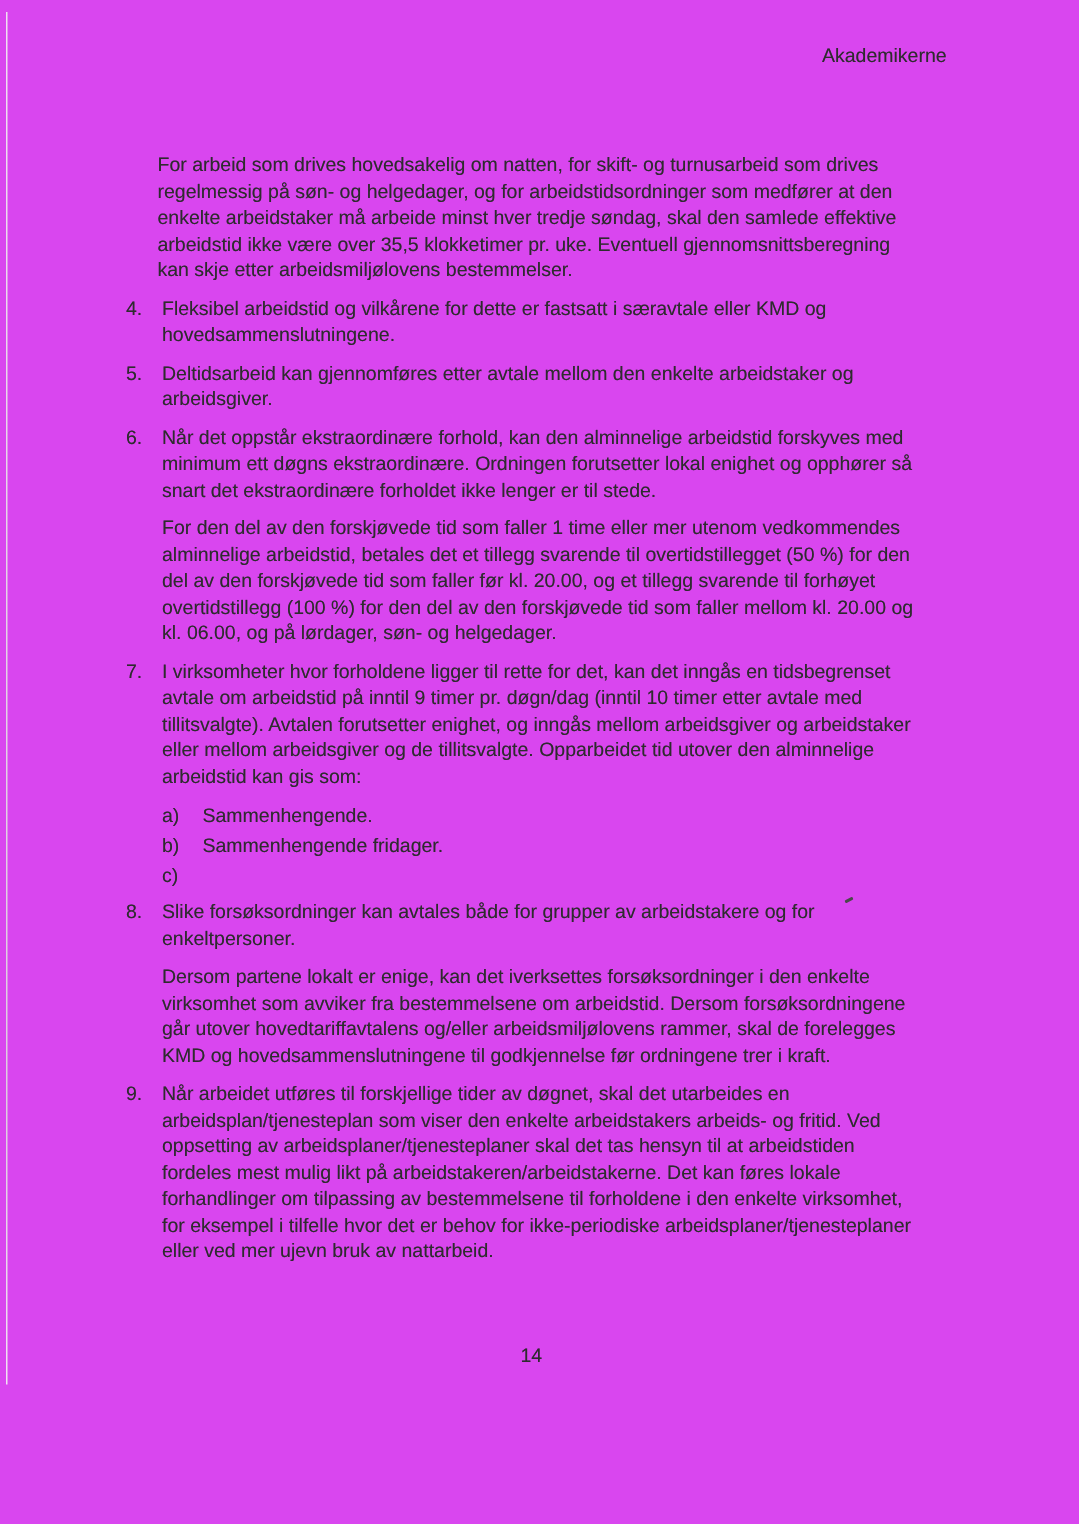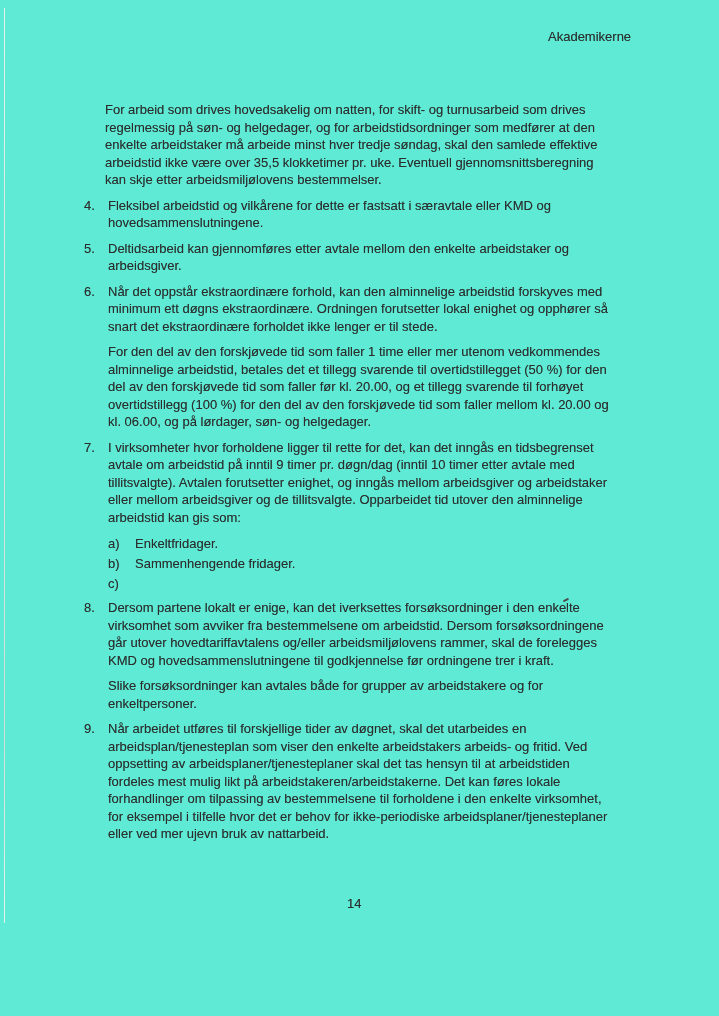--- a/index.html
+++ b/index.html
@@ -4,21 +4,21 @@
 <style>
   html, body {
     margin: 0;
     padding: 0;
     background: #ffffff;
   }
   .page {
     position: relative;
     width: 719px;
     height: 1016px;
-    background: #5eead4;
+    background: #d946ef;
     overflow: hidden;
     font-family: "Liberation Sans", "DejaVu Sans", sans-serif;
     color: #2d2d2d;
   }
   .scan-edge {
     position: absolute;
     left: 4px;
     top: 8px;
     width: 1px;
     height: 915px;
@@ -144,42 +144,42 @@
       <span class="num-col">7.</span>
       <div class="item-body">
         <p class="para">I virksomheter hvor forholdene ligger til rette for det, kan det inngås en tidsbegrenset
 avtale om arbeidstid på inntil 9 timer pr. døgn/dag (inntil 10 timer etter avtale med
 tillitsvalgte). Avtalen forutsetter enighet, og inngås mellom arbeidsgiver og arbeidstaker
 eller mellom arbeidsgiver og de tillitsvalgte. Opparbeidet tid utover den alminnelige
 arbeidstid kan gis som:</p>
         <div class="sub-list">
           <div class="sub-item">
             <span class="sub-label">a)</span>
-            <span class="sub-text">Enkeltfridager.</span>
+            <span class="sub-text">Sammenhengende.</span>
           </div>
           <div class="sub-item">
             <span class="sub-label">b)</span>
             <span class="sub-text">Sammenhengende fridager.</span>
           </div>
           <div class="sub-item">
             <span class="sub-label">c)</span>
           </div>
         </div>
       </div>
     </div>
 
     <div class="list-item">
       <span class="num-col">8.</span>
       <div class="item-body">
+        <p class="para">Slike forsøksordninger kan avtales både for grupper av arbeidstakere og for
+enkeltpersoner.</p>
         <p class="para">Dersom partene lokalt er enige, kan det iverksettes forsøksordninger i den enkelte
 virksomhet som avviker fra bestemmelsene om arbeidstid. Dersom forsøksordningene
 går utover hovedtariffavtalens og/eller arbeidsmiljølovens rammer, skal de forelegges
 KMD og hovedsammenslutningene til godkjennelse før ordningene trer i kraft.</p>
-        <p class="para">Slike forsøksordninger kan avtales både for grupper av arbeidstakere og for
-enkeltpersoner.</p>
       </div>
     </div>
 
     <div class="list-item">
       <span class="num-col">9.</span>
       <div class="item-body">
         <p class="para">Når arbeidet utføres til forskjellige tider av døgnet, skal det utarbeides en
 arbeidsplan/tjenesteplan som viser den enkelte arbeidstakers arbeids- og fritid. Ved
 oppsetting av arbeidsplaner/tjenesteplaner skal det tas hensyn til at arbeidstiden
 fordeles mest mulig likt på arbeidstakeren/arbeidstakerne. Det kan føres lokale

